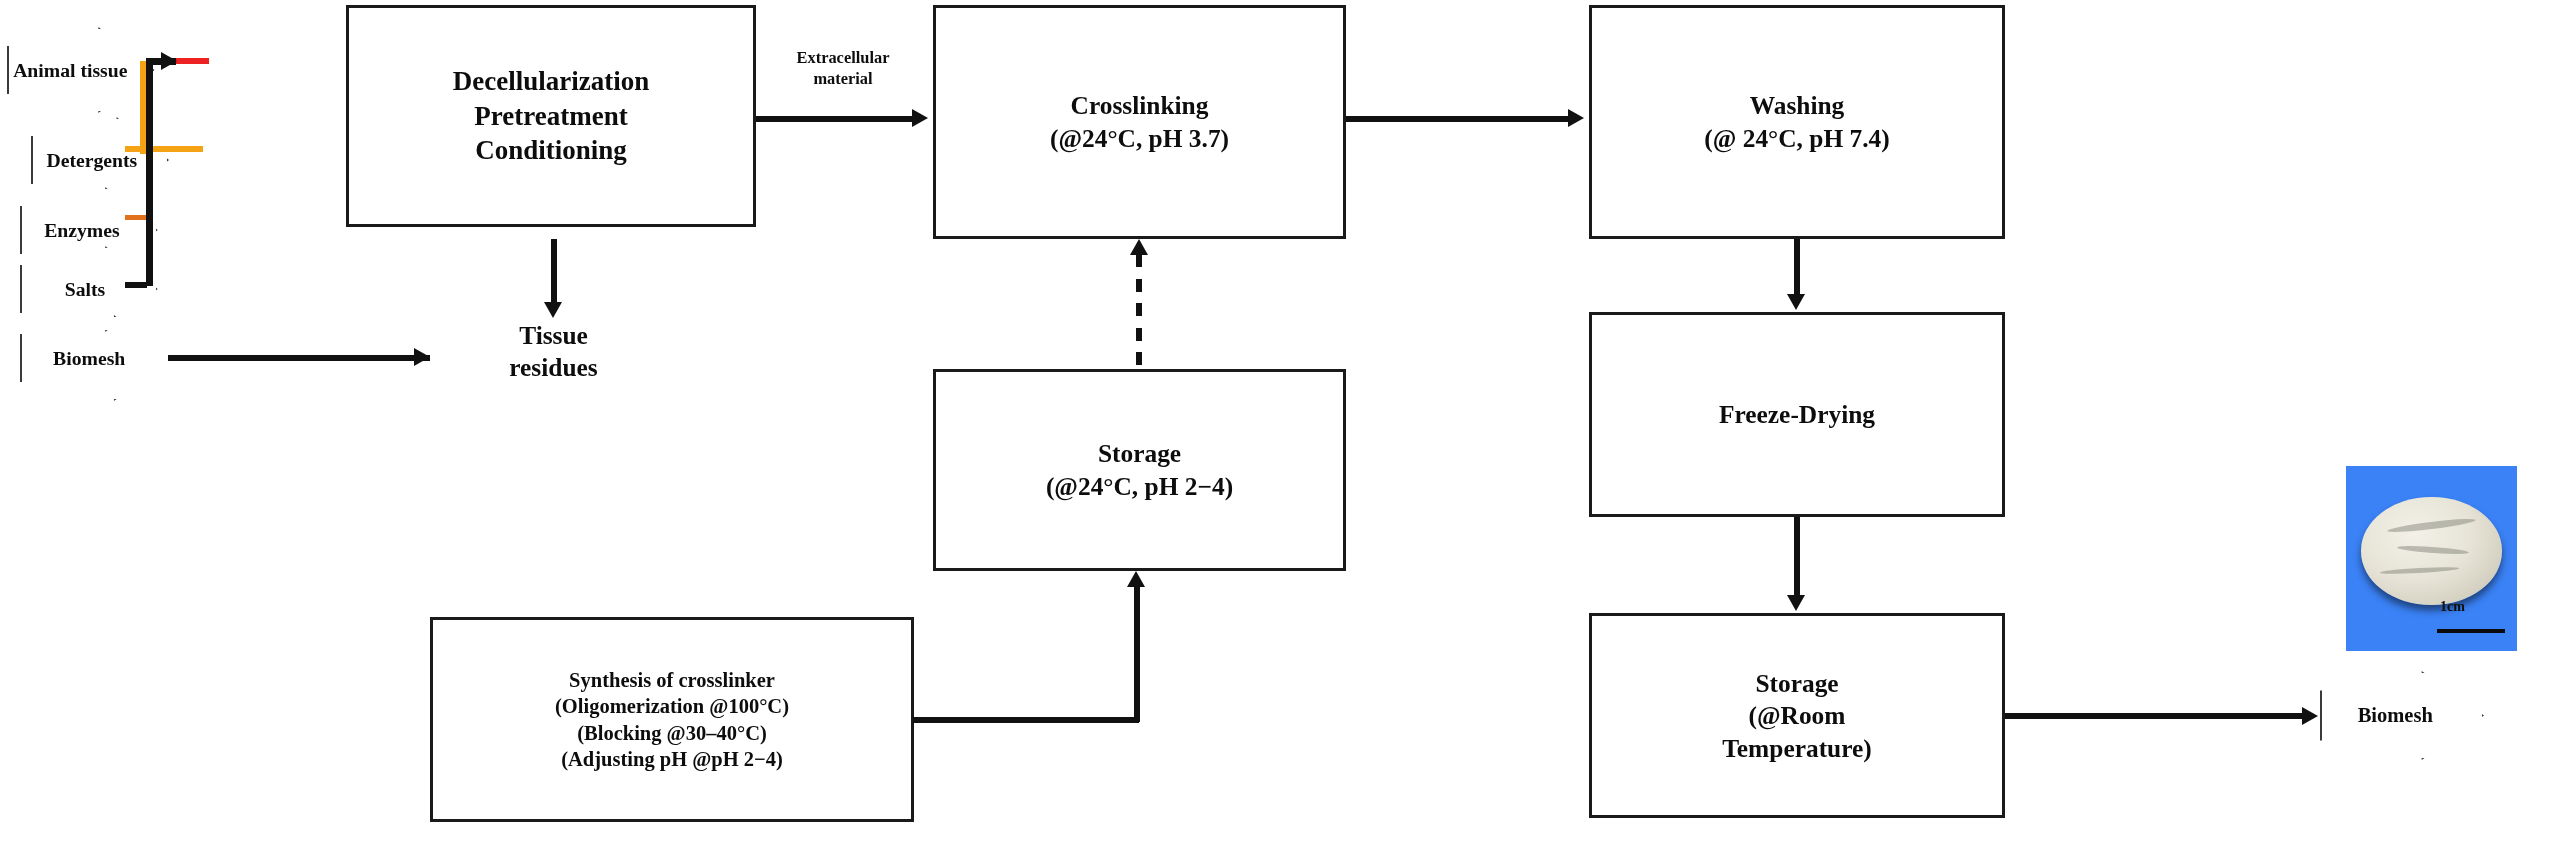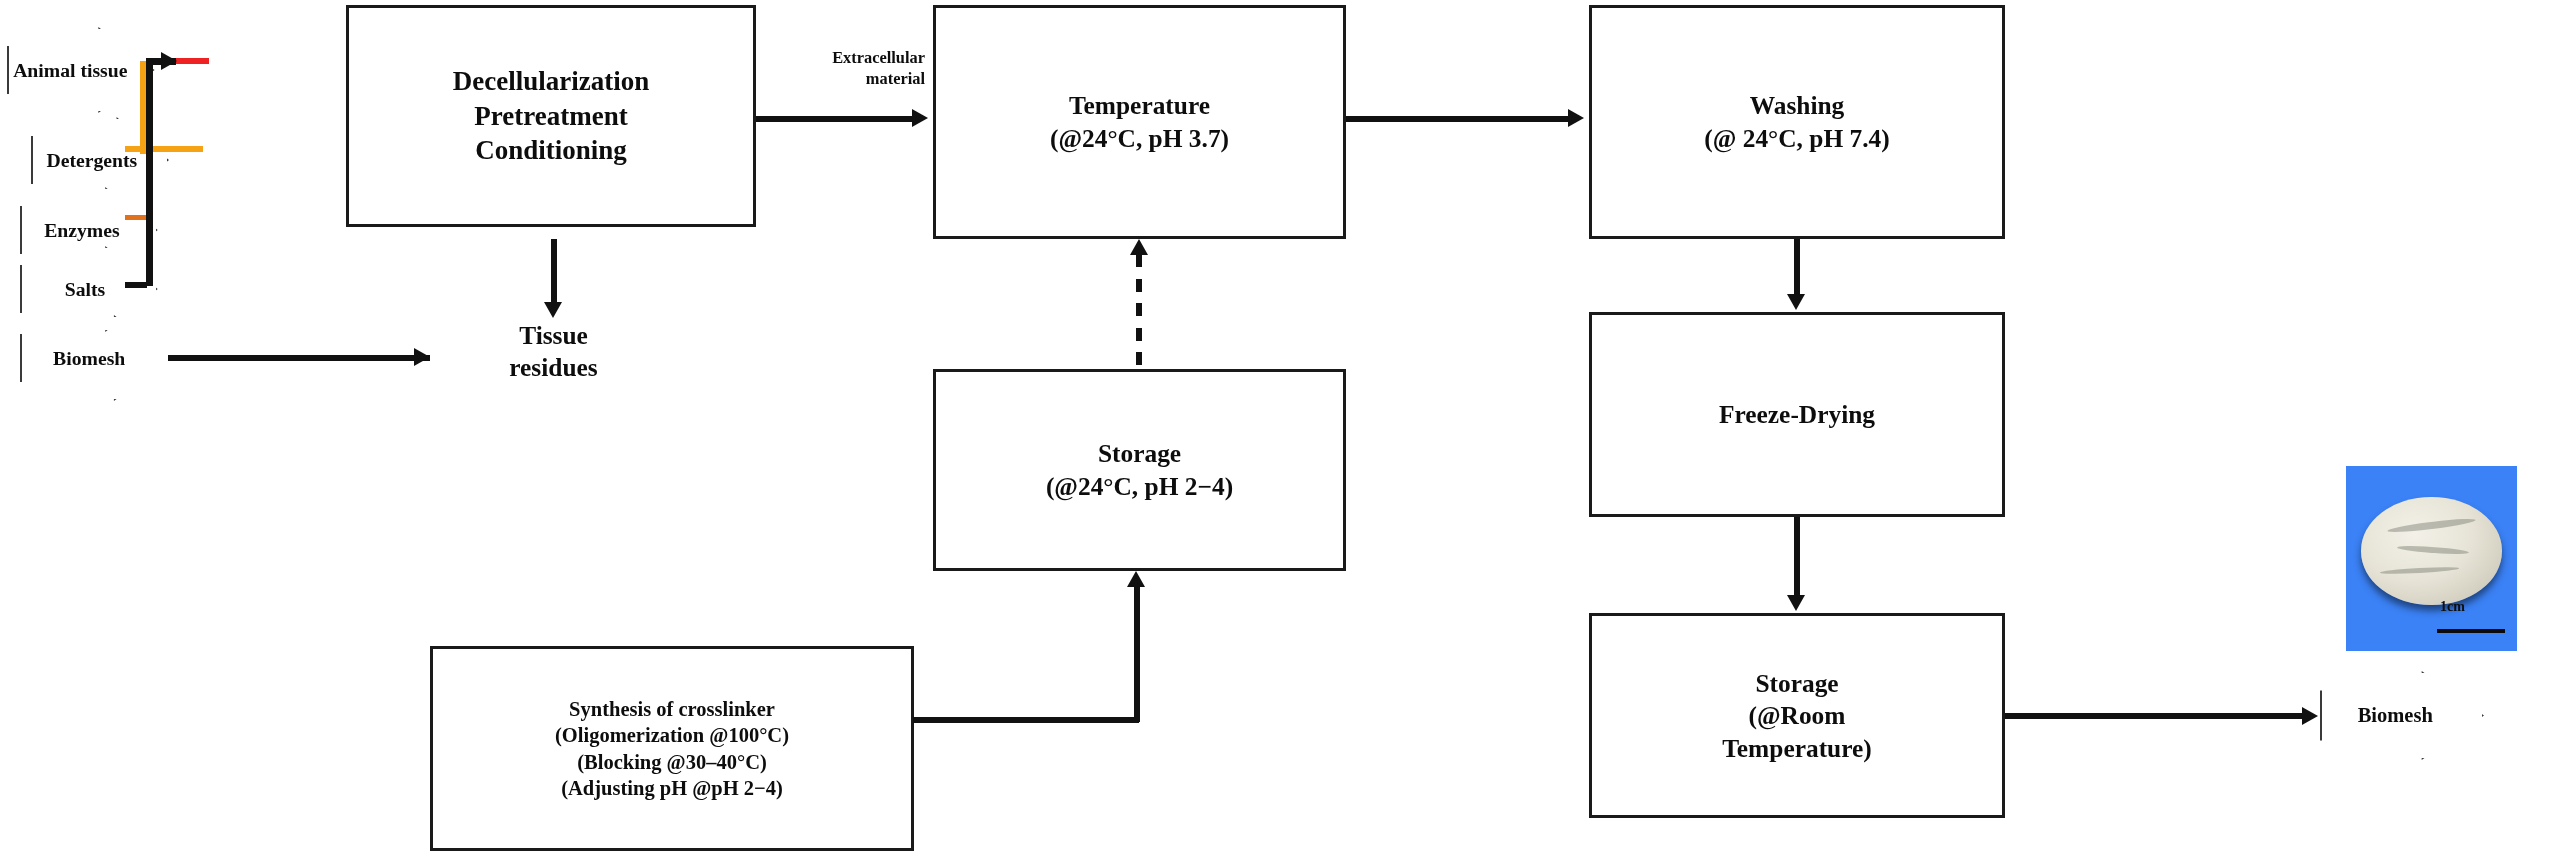--- a/index.html
+++ b/index.html
@@ -114,21 +114,21 @@
 <div class="pbox" style="left:346px;top:4.9px;width:410px;height:222px;font-size:27px;">
   <span class="lines">
     <span class="ln">Decellularization</span>
     <span class="ln">Pretreatment</span>
     <span class="ln">Conditioning</span>
   </span>
 </div>
 
 <div class="pbox" style="left:933px;top:4.9px;width:413px;height:234px;font-size:25.4px;">
   <span class="lines">
-    <span class="ln">Temperature</span>
+    <span class="ln">Crosslinking</span>
     <span class="ln">(@24°C, pH 3.7)</span>
   </span>
 </div>
 
 <div class="pbox" style="left:1589px;top:4.9px;width:416px;height:234px;font-size:25.4px;">
   <span class="lines">
     <span class="ln">Washing</span>
     <span class="ln">(@ 24°C, pH 7.4)</span>
   </span>
 </div>
@@ -147,32 +147,32 @@
 </div>
 
 <div class="pbox" style="left:1589px;top:613px;width:416px;height:205px;font-size:25.4px;">
   <span class="lines">
     <span class="ln">Storage</span>
     <span class="ln">(@Room</span>
     <span class="ln">Temperature)</span>
   </span>
 </div>
 
-<div class="pbox" style="left:430px;top:646px;width:484px;height:205px;font-size:20.5px;">
+<div class="pbox" style="left:430px;top:617px;width:484px;height:205px;font-size:20.5px;">
   <span class="lines">
     <span class="ln">Synthesis of crosslinker</span>
     <span class="ln">(Oligomerization @100°C)</span>
     <span class="ln">(Blocking @30–40°C)</span>
     <span class="ln">(Adjusting pH @pH 2−4)</span>
   </span>
 </div>
 
 <div class="hline" style="left:756px;top:116px;width:164px;height:5.7px;"></div>
 <div class="ahead-r" style="left:912px;top:109px;"></div>
-<div class="flabel" style="left:761px;top:48px;width:164px;font-size:16.4px;text-align:right;">
+<div class="flabel" style="left:761px;top:48px;width:164px;font-size:16.4px;text-align:center;">
   <span class="ln">Extracellular</span>
   <span class="ln">material</span>
 </div>
 
 <div class="vline" style="left:551px;top:239px;width:5.7px;height:70px;"></div>
 <div class="ahead-d" style="left:544px;top:302px;"></div>
 <div class="flabel" style="left:459px;top:320px;width:189px;font-size:25.4px;">
   <span class="ln">Tissue</span>
   <span class="ln">residues</span>
 </div>

